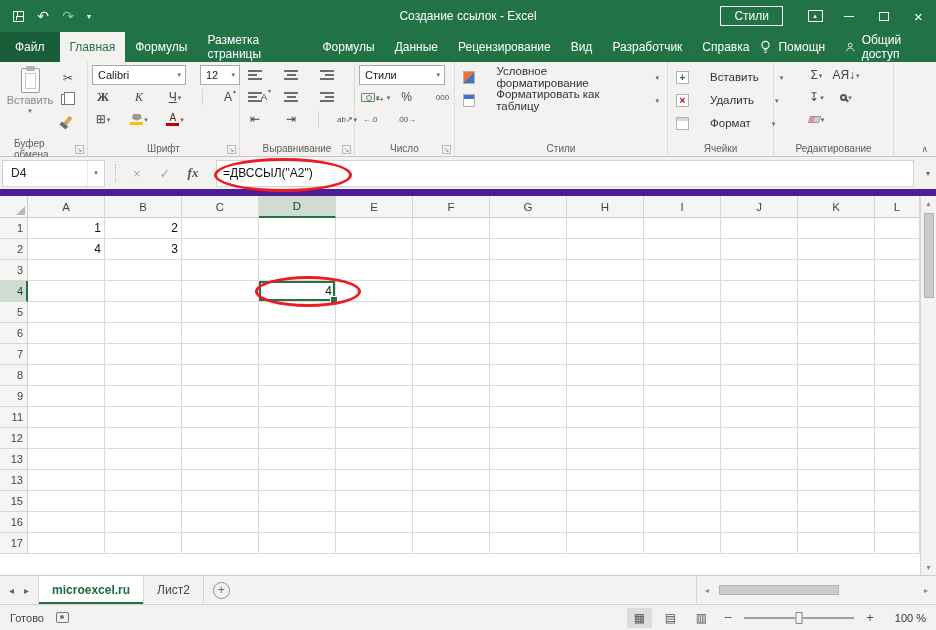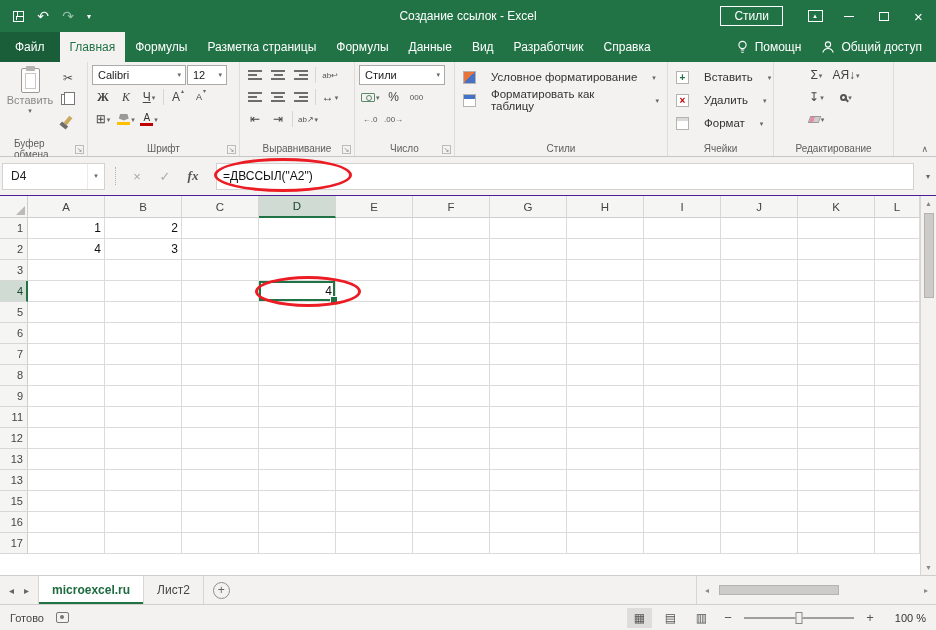--- a/index.html
+++ b/index.html
@@ -49,60 +49,60 @@
 .clip-icon{width:19px;height:25px;border:1px solid #9a9896;background:#fdfdfd;border-radius:2px;position:relative;display:inline-block}
 .clip-icon::before{content:'';position:absolute;top:-3px;left:4px;width:9px;height:5px;background:#b5b3b1;border-radius:1px}
 .clip-icon::after{content:'';position:absolute;top:4px;left:3px;right:3px;bottom:3px;background:#fff;border:1px solid #c9c7c5}
 .mini-col{display:flex;flex-direction:column;gap:1px;padding-top:3px}
 .icon-copy{width:9px;height:11px;border:1px solid #777;background:#fff;position:relative;display:inline-block}
 .icon-copy::before{content:'';position:absolute;top:-3px;left:2px;width:9px;height:11px;border:1px solid #777;background:#fff}
 .icon-brush{width:4px;height:9px;background:#caa85c;position:relative;transform:rotate(40deg);display:inline-block}
 .icon-brush::after{content:'';position:absolute;bottom:-4px;left:-2px;width:8px;height:4px;background:#6d6d6d}
 
 .fcol{display:flex;flex-direction:column;gap:2px}
-.frow{display:flex;align-items:center;gap:1px}
+.frow{display:flex;align-items:center;gap:14px}
 .sbtn.bold{font-weight:bold;font-family:"Liberation Serif",serif}
 .sbtn.italic{font-style:italic;font-family:"Liberation Serif",serif}
 .uline{text-decoration:underline}
 .bigA{font-size:12px}.smallA{font-size:9px}
 .supmark{font-size:6px;color:#666;align-self:flex-start;line-height:8px}
 .icon-fill{display:inline-flex;flex-direction:column;align-items:center}
 .icon-fill .cup{width:10px;height:7px;background:#9b9997;clip-path:polygon(15% 0,85% 0,100% 70%,50% 100%,0 70%)}
 .icon-fill .bar{width:13px;height:3px;background:#ffc000;margin-top:1px}
 .icon-fontcolor{display:inline-flex;flex-direction:column;align-items:center;font-size:10px;line-height:9px;color:#333}
 .icon-fontcolor .bar{width:13px;height:3px;background:#c00000;margin-top:1px}
 
 .icon-align{width:14px;height:11px;display:inline-block;background-image:linear-gradient(#6d6d6d,#6d6d6d),linear-gradient(#6d6d6d,#6d6d6d),linear-gradient(#6d6d6d,#6d6d6d);background-repeat:no-repeat;background-size:14px 2px,9px 2px,14px 2px;background-position:0 0,0 4px,0 8px}
 .icon-align.c{background-position:0 0,2.5px 4px,0 8px}
 .icon-align.r{background-position:0 0,5px 4px,0 8px}
 .smalltext{font-size:8px;color:#555;letter-spacing:0}
 
 .icon-money{width:14px;height:9px;border:1px solid #5a8a6a;border-radius:1px;position:relative;display:inline-block}
 .icon-money::after{content:'';width:4px;height:4px;border:1px solid #5a8a6a;border-radius:50%;position:absolute;left:4px;top:1.5px}
 
 .listcol{display:flex;flex-direction:column;gap:1px;padding-top:1px}
-.stylebtn{height:22px;display:flex;align-items:center;gap:15px;font-size:11.5px;color:#333;padding:0 4px}
+.stylebtn{height:22px;display:flex;align-items:center;gap:21px;font-size:11.5px;color:#333;padding:0 4px}
 .ic{width:13px;height:13px;display:inline-block;border:1px solid #b5b3b1}
 .ic-cf{background:linear-gradient(135deg,#e8743b 0 50%,#4472c4 50%)}
 .ic-table{background:linear-gradient(#4472c4 0 4px,#fff 4px)}
 .ic-cellstyles{background:conic-gradient(#ffc000 0 25%,#70ad47 0 50%,#4472c4 0 75%,#ed7d31 0)}
 .chip{width:13px;height:13px;border:1px solid #b5b3b1;background:#fff;font-size:10px;display:inline-flex;align-items:center;justify-content:center;font-weight:bold}
 .chip.ins{color:#217346}
 .chip.del{color:#c00000}
 .chip.fmt{color:#666;font-weight:normal;background:linear-gradient(#d9d9d9 0 3px,#fff 3px)}
 
 .ecol{display:flex;flex-direction:column;gap:2px}
 .sort-ic{font-size:12px;color:#444;letter-spacing:0}
 .icon-eraser{width:11px;height:7px;background:linear-gradient(90deg,#e98ca2 0 45%,#cfcdcb 45%);transform:skewX(-20deg);border:1px solid #999;display:inline-block}
 .icon-find{width:7px;height:7px;border:2px solid #555;border-radius:50%;position:relative;display:inline-block}
 .icon-find::after{content:'';position:absolute;width:5px;height:2px;background:#555;transform:rotate(45deg);right:-4px;bottom:-2px}
 .collapse-rib{position:absolute;right:8px;bottom:2px;font-size:9px;color:#666}
 
 
-.fbar{height:39px;background:#f3f2f1;display:flex;align-items:center;padding:6px 0;border-bottom:1px solid #4c1d95;position:relative}
+.fbar{height:39px;background:#f3f2f1;display:flex;align-items:center;padding:6px 0;border-bottom:7px solid #4c1d95;position:relative}
 .namebox{width:103px;height:27px;background:#fff;border:1px solid #d4d2d0;display:flex;align-items:center;margin-left:2px}
 .nb-text{padding-left:8px;font-size:12px;color:#222;flex:1}
 .nb-arr{width:17px;height:100%;display:flex;align-items:center;justify-content:center;font-size:7px;color:#666;border-left:1px solid #eceae8}
 .fx-zone{display:flex;align-items:center;height:27px;padding:0 10px;gap:2px}
 .fdiv{width:1px;height:18px;border-left:1px dotted #b5b3b1;margin-right:6px}
 .fxbtn{width:26px;height:24px;display:flex;align-items:center;justify-content:center;color:#aba9a7;font-size:13px}
 .fxbtn.fx{color:#555;font-style:italic;font-family:"Liberation Serif",serif;font-size:13px;font-weight:bold}
 .formulabox{flex:1;height:27px;background:#fff;border:1px solid #d4d2d0;display:flex;align-items:center;padding-left:6px;margin-right:22px;font-size:12px;color:#111}
 .fbar-expand{position:absolute;right:6px;top:0;bottom:0;display:flex;align-items:center;font-size:8px;color:#666}
 
@@ -185,20 +185,21 @@
   </div>
 </div>
 
 <div class="tabrow">
   <div class="rtab file">Файл</div>
   <div class="rtab active">Главная</div>
   <div class="rtab">Формулы</div>
   <div class="rtab">Разметка страницы</div>
   <div class="rtab">Формулы</div>
   <div class="rtab">Данные</div>
+  <div class="rtab">Рецензирование</div>
   <div class="rtab">Вид</div>
   <div class="rtab">Разработчик</div>
   <div class="rtab">Справка</div>
   <div class="tabrow-right">
     <span class="traux">
       <svg width="13" height="14" viewBox="0 0 13 14">
           <circle cx="6.5" cy="5" r="3.6" fill="none" stroke="#fff" stroke-width="1.1"></circle>
           <path d="M4.8 10h3.4M5.3 12.2h2.4" stroke="#fff" stroke-width="1.1" fill="none"></path>
         </svg>
       <span>Помощн</span>

